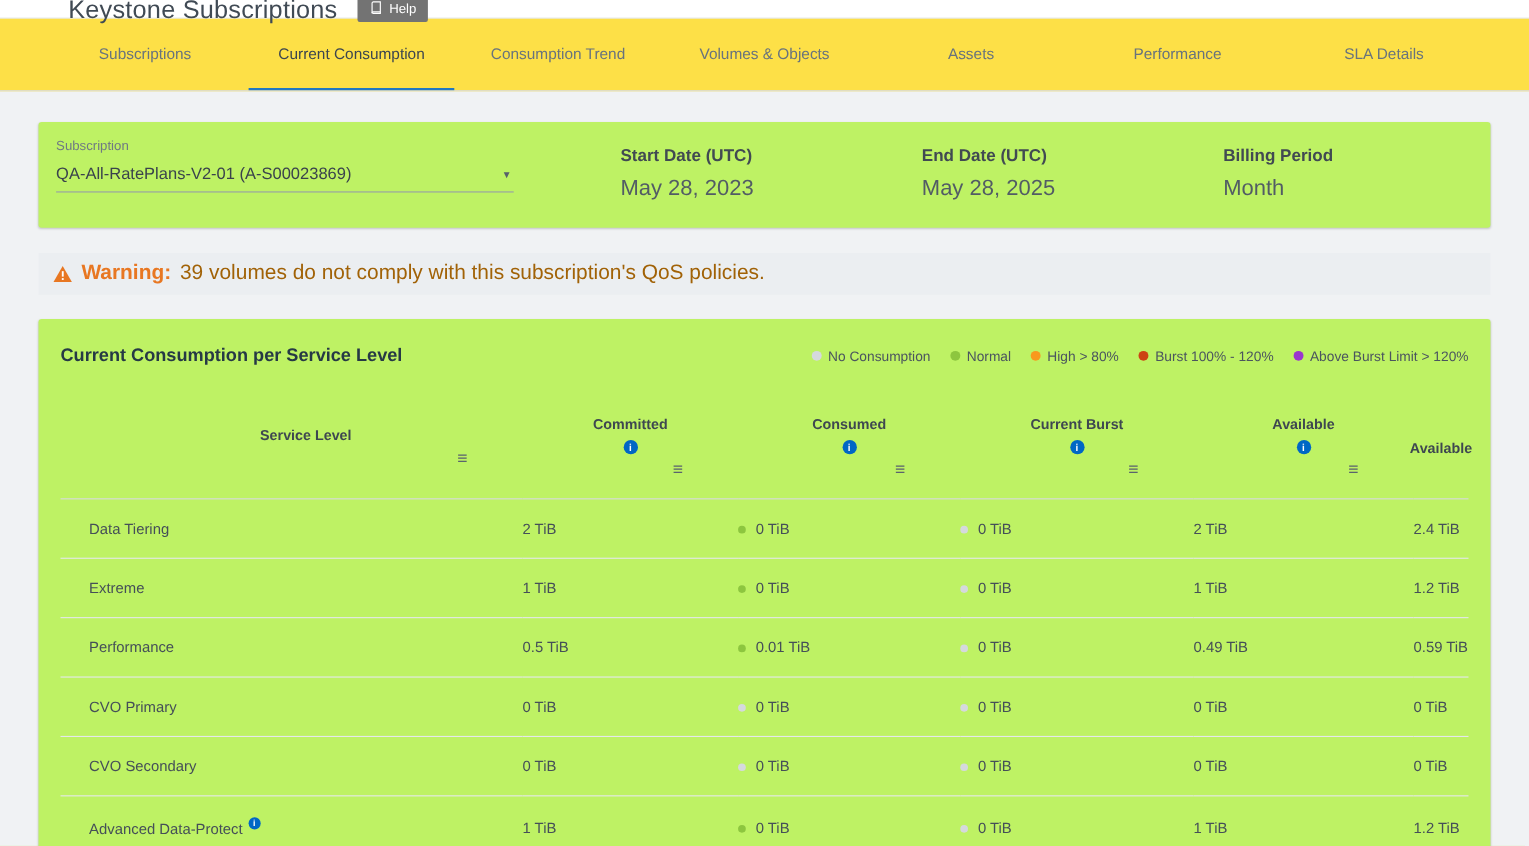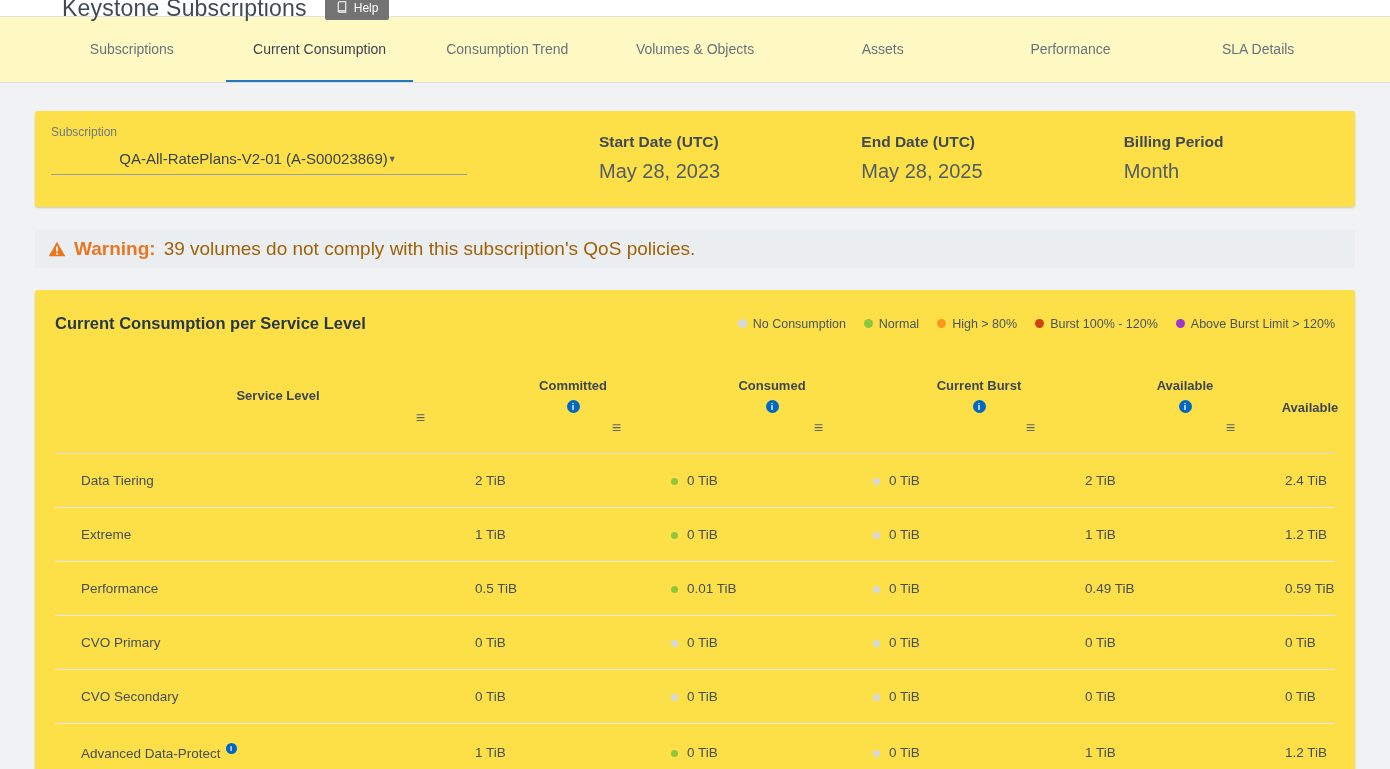--- a/index.html
+++ b/index.html
@@ -24,43 +24,43 @@
   .help-button {
     background: #737373; color: #fff; border: none; border-radius: 2px;
     font-size: 12px; font-weight: 400; padding: 5px 11px;
     display: inline-flex; align-items: flex-start; gap: 6px; cursor: pointer;
     font-family: inherit;
   }
   .help-button svg { display: block; }
 
   
   .tabbar {
-    background: #fef9c3;
+    background: #fde047;
     border-bottom: 1px solid #d9dde0;
     height: 66px;
     display: flex;
     padding: 0 38px;
   }
   .tab {
     flex: 1; display: flex; align-items: center; justify-content: center;
     font-size: 14px; color: #68737d; cursor: pointer;
     border-bottom: 2px solid transparent; white-space: nowrap;
   }
   .tab.active { color: #3c454f; border-bottom-color: #2178c2; }
 
   
   .content { padding: 28px 35px; }
-  .card { background: #fde047; border-radius: 3px; box-shadow: 0 1px 2px rgba(0,0,0,.18); gap: 35px; }
+  .card { background: #bef264; border-radius: 3px; box-shadow: 0 1px 2px rgba(0,0,0,.18); }
 
   
   .sub-card { display: flex; padding: 14px 16px 24px; }
   .select-block { width: 432px; flex: 0 0 432px; }
   .select-label { font-size: 12px; color: #6f7983; margin-bottom: 11px; }
   .select-control {
-    display: flex; justify-content: center; align-items: center;
+    display: flex; justify-content: space-between; align-items: center;
     border-bottom: 1px solid #959ea7; padding-bottom: 7px;
     font-size: 15px; color: #3a434c; cursor: pointer; width: 416px;
   }
   .chevron-icon { color: #57616b; font-size: 9px; padding-right: 2px; }
   .fields { flex: 1; display: flex; margin-left: 34px; padding-top: 8px; }
   .field { flex: 1; margin-left: 47px; }
   .field-label { font-size: 15.5px; font-weight: 700; color: #414a52; }
   .field-value { font-size: 20px; color: #525c65; margin-top: 9px; }
 
   

